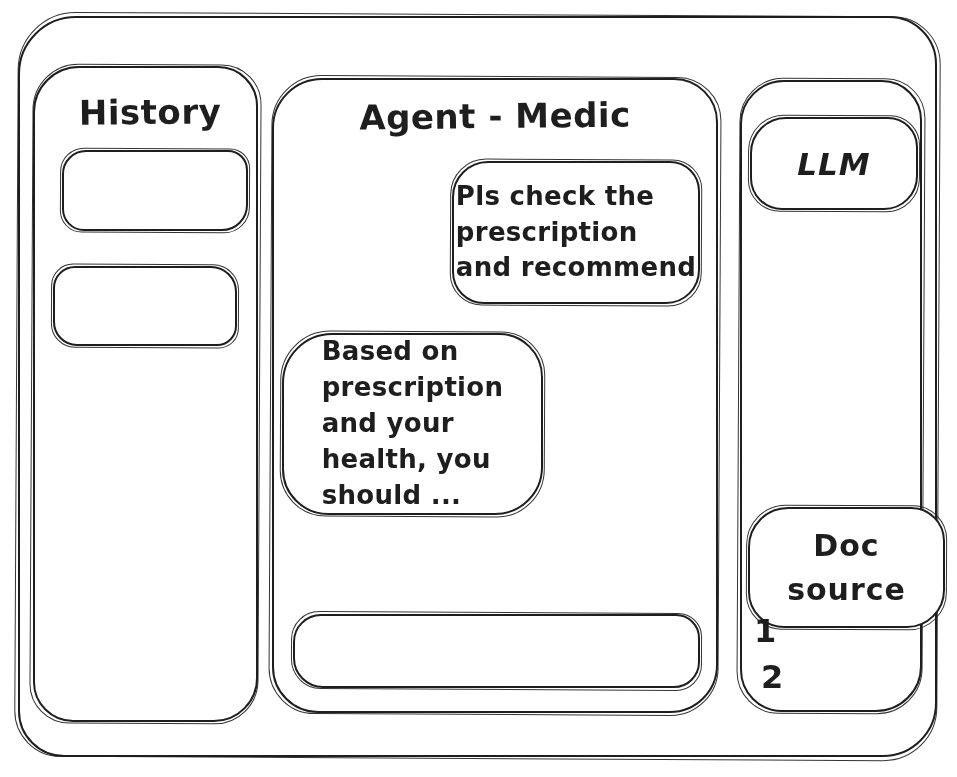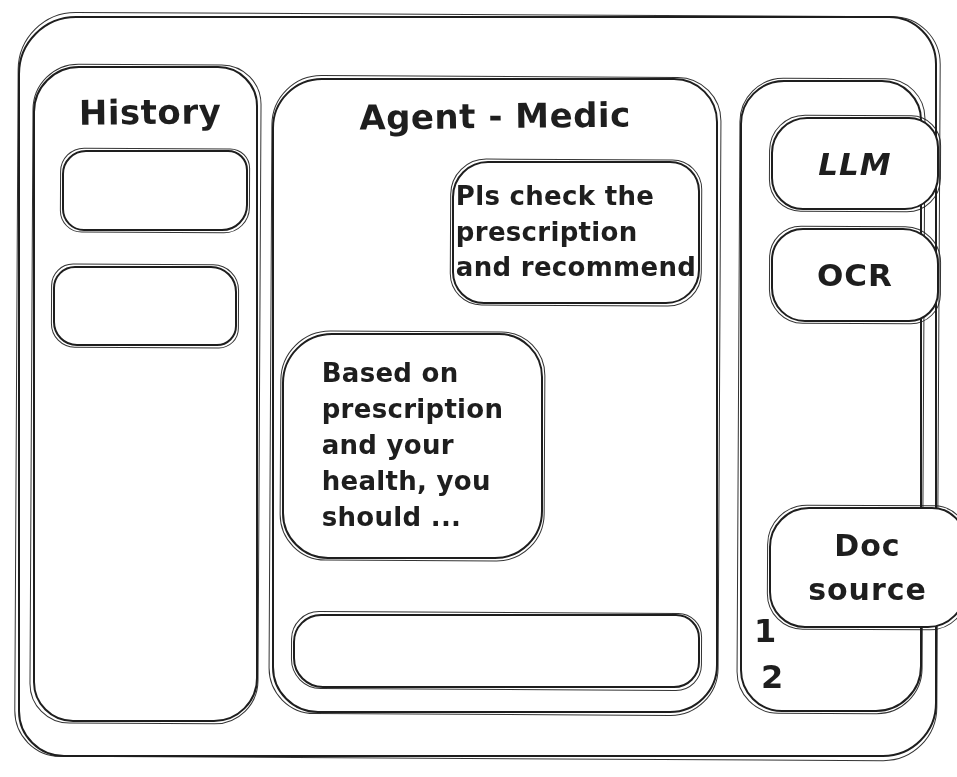--- a/index.html
+++ b/index.html
@@ -71,34 +71,33 @@
     white-space:pre-line;
     font-size:26px;font-weight:600;
     line-height:1.38;
     letter-spacing:.3px;
   }
   .user-bubble{
     left:452px;top:161px;width:248px;height:143px;
     border-radius:36px 30px 34px 32px;
   }
   .assistant-bubble{
-    left:282px;top:333px;width:261px;height:226px;
+    left:282px;top:333px;width:261px;height:182px;
     border-radius:50px 44px 48px 46px;
   }
   .chat-input{
     left:293px;top:614px;width:407px;height:74px;
     border-radius:28px 24px 26px 30px;
   }
   .tool-button{
     display:flex;align-items:center;justify-content:center;
     text-align:center;
     white-space:pre-line;
     font-size:31px;font-weight:600;
     letter-spacing:1px;
-    margin-left:21px;
   }
   .llm-button{
     left:750px;top:117px;width:168px;height:93px;
     border-radius:36px 30px 34px 32px;
     font-style:italic;
   }
   .ocr-button{
     left:750px;top:228px;width:168px;height:94px;
     border-radius:32px 36px 30px 34px;
   }
@@ -139,19 +138,18 @@
 and recommend</div>
   <div class="sketch bubble assistant-bubble">Based on
 prescription
 and your
 health, you
 should ...</div>
   <div class="sketch chat-input" role="textbox"></div>
 
   <div class="sketch tools-panel"></div>
   <div class="sketch tool-button llm-button">LLM</div>
-  <div class="sketch tool-button ocr-button">OCR</div>
   <div class="sketch tool-button doc-source-button">Doc
 source</div>
   <div class="doc-num doc-num-1">1</div>
   <div class="doc-num doc-num-2">2</div>
 
 </div>
 
 </body></html>

